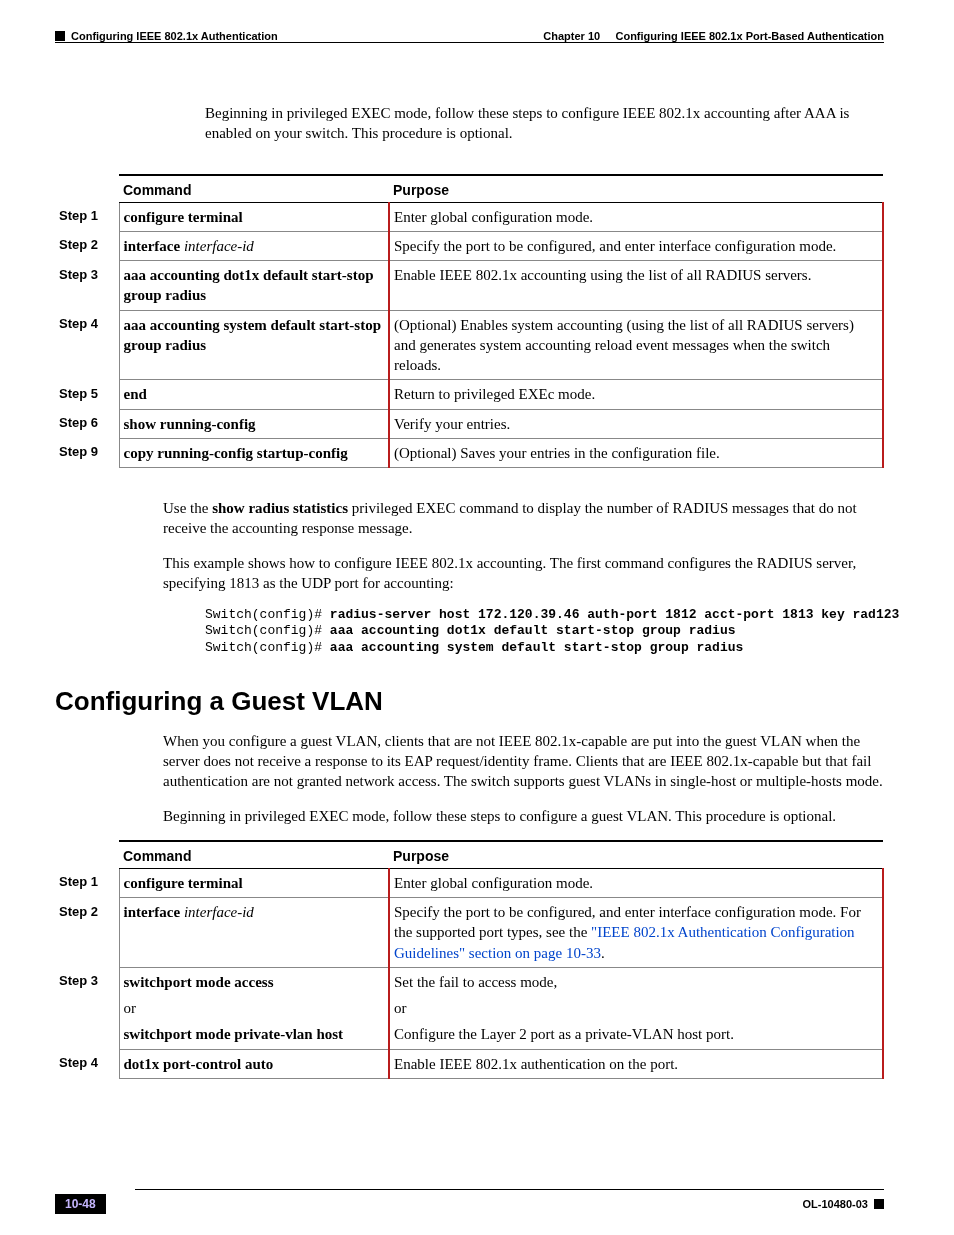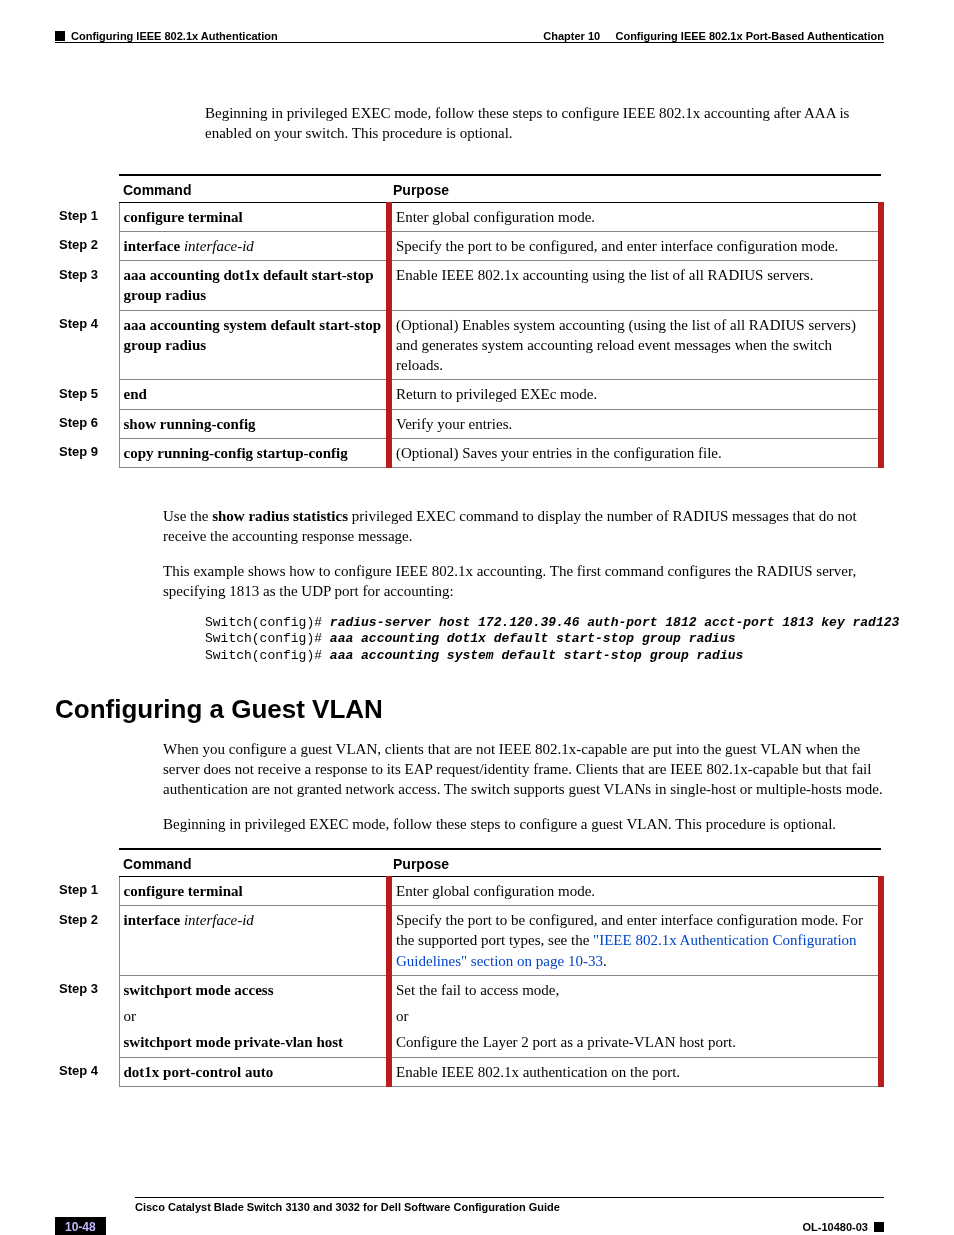--- a/index.html
+++ b/index.html
@@ -41,21 +41,21 @@
     font-weight: bold;
     font-size: 11px;
   }
   .intro {
     margin: 60px 0 30px 150px;
     line-height: 1.35;
   }
   .cmd-table {
     width: 100%;
     border-collapse: collapse;
-    margin-bottom: 38px;
+    margin-bottom: 30px;
   }
   .cmd-table col.step-col { width: 64px; }
   .cmd-table col.cmd-col { width: 270px; }
   .cmd-table th {
     font-family: Arial, Helvetica, sans-serif;
     font-weight: bold;
     font-size: 14px;
     text-align: left;
     padding: 6px 4px 4px 4px;
   }
@@ -72,39 +72,39 @@
     padding-top: 5px;
   }
   .hdr-row th {
     border-top: 2px solid #000;
     border-bottom: 1px solid #000;
   }
   .hdr-row th.step-hdr { border-top: none; border-bottom: none; }
   .cmd-table .command-cell,
   .cmd-table .purpose-cell {
     border-left: 1px solid #888;
-    border-right: 6px solid #b91c1c;
+    border-right: 2px solid #b91c1c;
     border-bottom: 1px solid #888;
     font-family: Liberation Serif, serif;
   }
   .cmd-table .step-cell { }
   .bold-text { font-weight: bold; }
   .italic-text { font-style: italic; }
   .body-para {
     margin: 0 0 14px 108px;
     line-height: 1.35;
   }
   .code {
     font-family: "Courier New", monospace;
     font-size: 13px;
     margin: 0 0 30px 150px;
     white-space: pre;
     line-height: 1.25;
   }
-  .code .cbold { font-weight: bold; font-style: italic; }
+  .code .cbold { font-weight: bold; }
   h2.section-title {
     font-family: Arial, Helvetica, sans-serif;
     font-weight: bold;
     font-size: 26px;
     margin: 30px 0 14px 0;
   }
   a.xlink { color: #0044cc; text-decoration: none; }
   .footer {
     margin-top: 110px;
   }
@@ -266,21 +266,20 @@
     <tr>
       <td class="step-cell step-label">Step 4</td>
       <td class="command-cell"><span class="bold-text">dot1x port-control auto</span></td>
       <td class="purpose-cell">Enable IEEE 802.1x authentication on the port.</td>
     </tr>
   </tbody>
     </table>
 
   <div class="footer">
     <div class="footer-rule"></div>
-    <div class="footer-title">Cisco Catalyst Blade Switch 3130 and 3032 for Dell Software Configuration Guide</div>
     <div class="footer-row">
       <div class="pagebox">10-48</div>
       <div class="footer-doc">
         <span>OL-10480-03</span>
         <div class="rh-square"></div>
       </div>
     </div>
   </div>
 
 </div>

